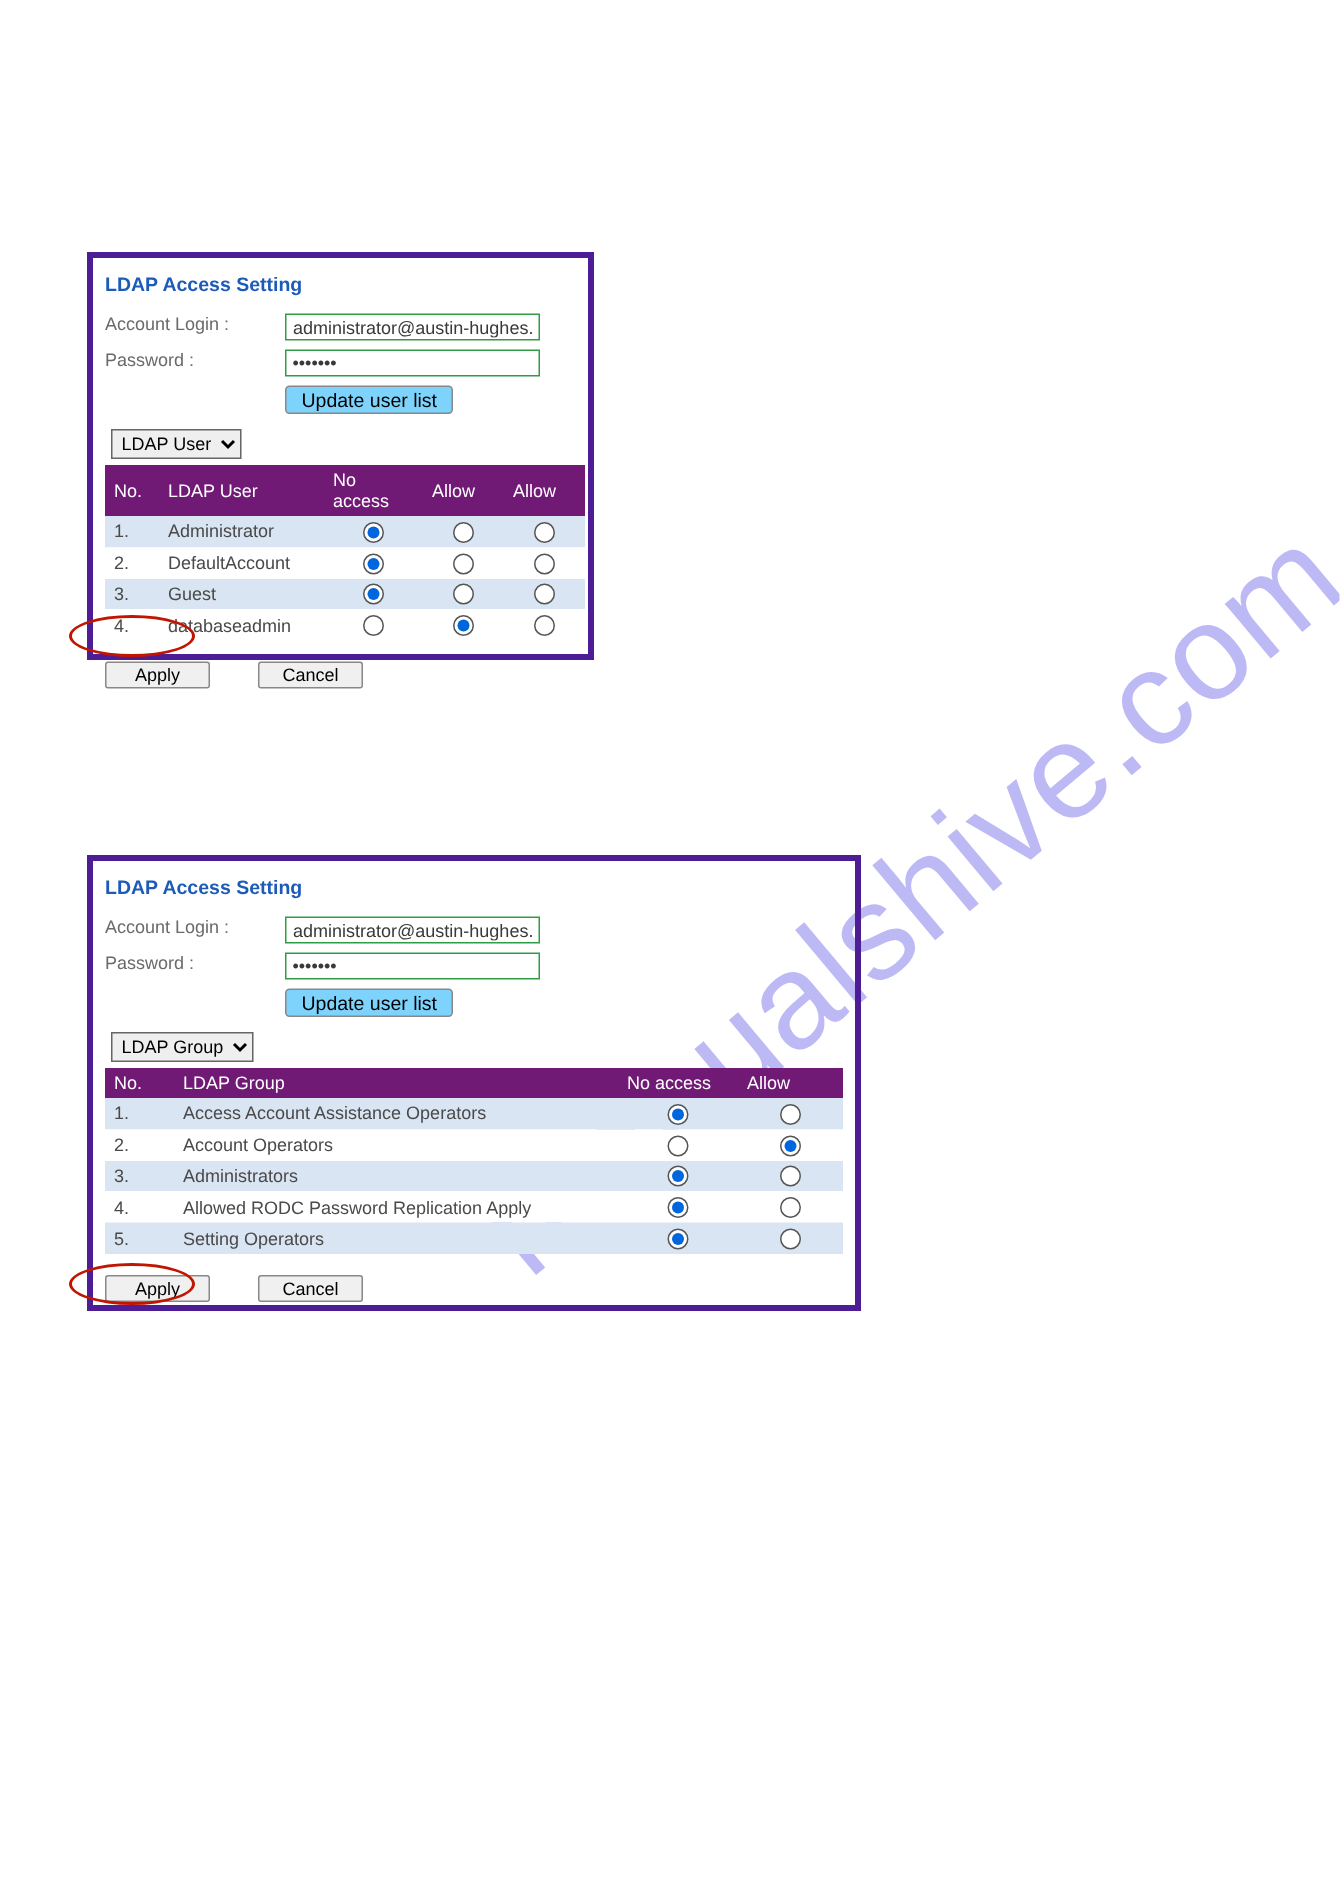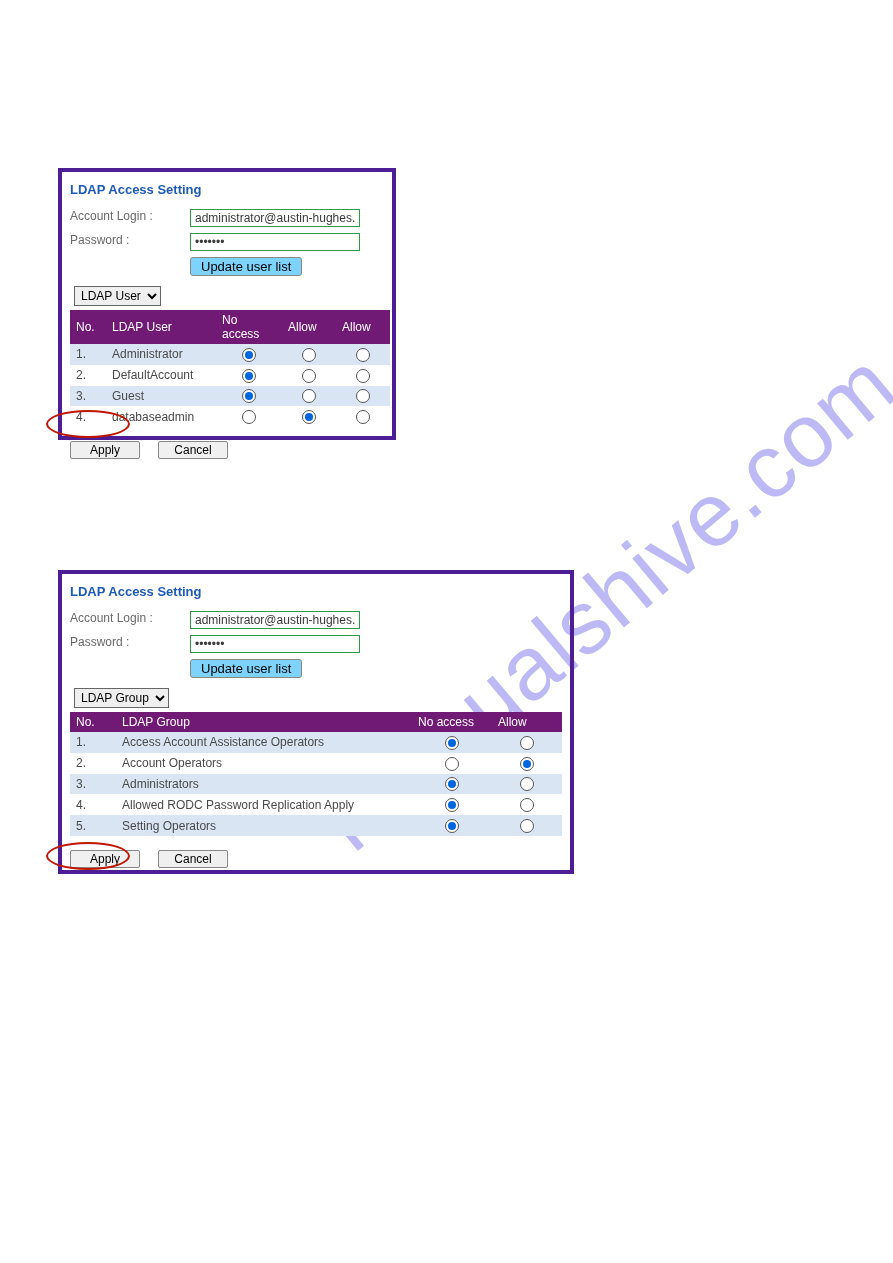--- a/index.html
+++ b/index.html
@@ -121,21 +121,21 @@
     top: 2px;
     left: 2px;
     width: 8px;
     height: 8px;
     background: #0066dd;
     border-radius: 50%;
   }
   .action-row {
     margin-top: 14px;
     display: flex;
-    gap: 18px;
+    gap: 32px;
     align-items: center;
   }
   .wide-btn {
     font-family: Arial, Helvetica, sans-serif;
     font-size: 12px;
     width: 70px;
     padding: 1px 0;
     border: 1px solid #888;
     background: #f0f0f0;
     border-radius: 2px;

